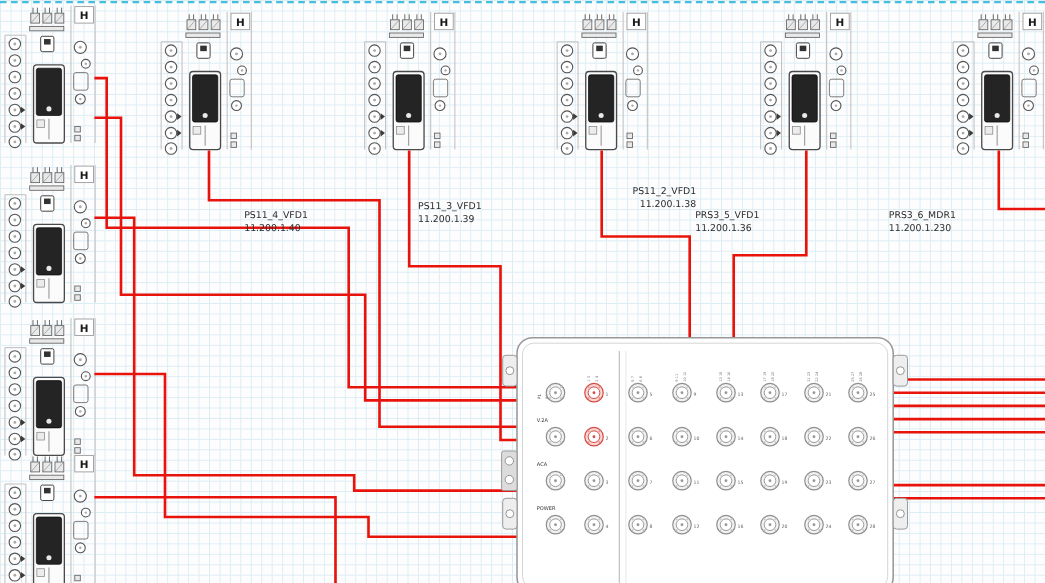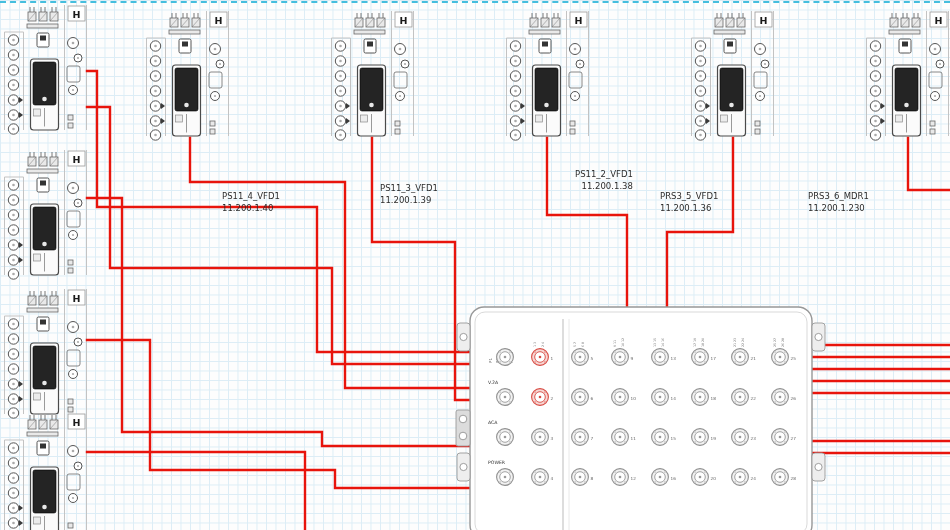--- a/index.html
+++ b/index.html
@@ -1053,21 +1053,21 @@
     <div>11.200.1.40</div>
   </div>
   <div class="device-label" style="left: 380px; top: 136px;">
     <div>PS11_3_VFD1</div>
     <div>11.200.1.39</div>
   </div>
   <div class="device-label" style="left: 575px; top: 122px; text-align: right;">
     <div>PS11_2_VFD1</div>
     <div>11.200.1.38</div>
   </div>
-  <div class="device-label" style="left: 660px; top: 144px;">
+  <div class="device-label" style="left: 632px; top: 144px;">
     <div>PRS3_5_VFD1</div>
     <div>11.200.1.36</div>
   </div>
   <div class="device-label" style="left: 808px; top: 144px;">
     <div>PRS3_6_MDR1</div>
     <div>11.200.1.230</div>
   </div>
 </div>
 
 </body></html>

